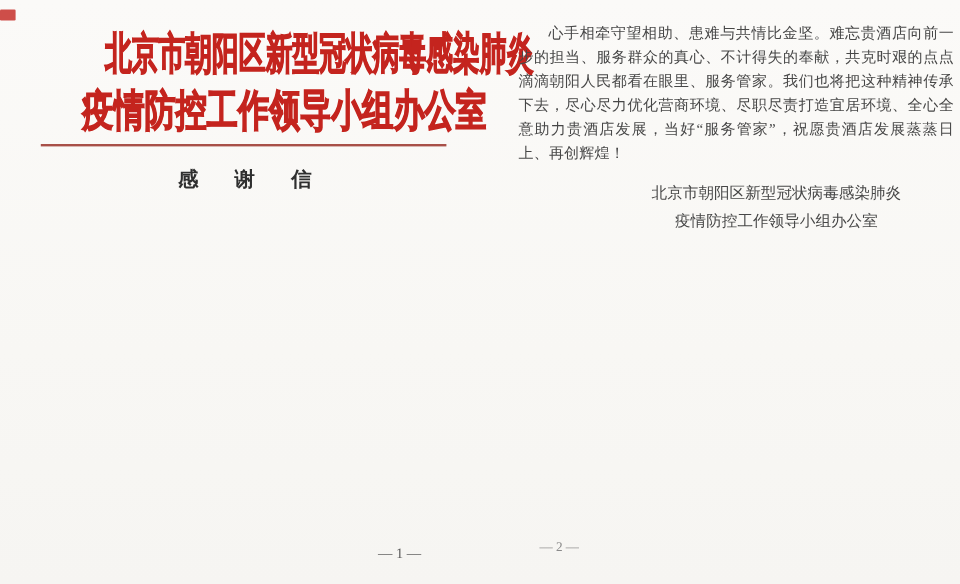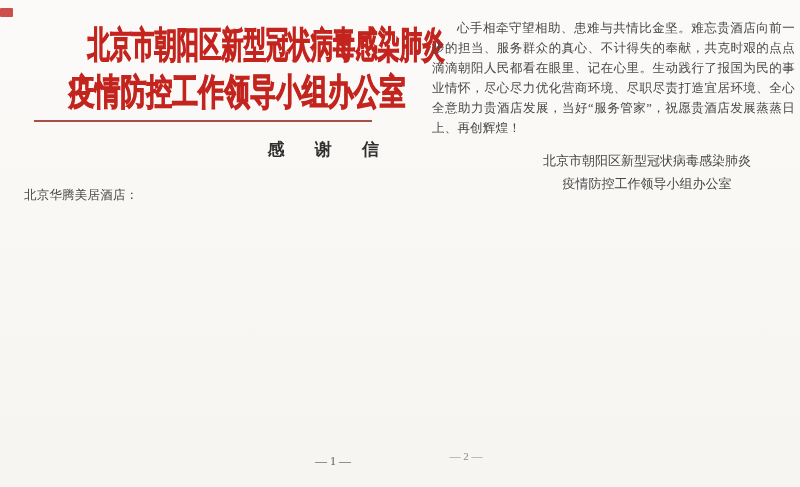--- a/index.html
+++ b/index.html
@@ -14,21 +14,21 @@
 
   
   .letterhead { position:absolute; left:16px; top:20px; width:376px;
     text-align:center; color:#c4241e; font-weight:bold; }
   .lh-line { white-space:nowrap; -webkit-text-stroke:1.2px #c4241e; filter:blur(0.4px); }
   .lh-line1 { font-size:36px; line-height:50px; transform:scaleX(0.62); }
   .lh-line2 { font-size:36px; line-height:44px; transform:scaleX(0.72); }
   .red-rule { position:absolute; left:34px; top:120px; width:338px; height:2px;
     background:#a85048; filter:blur(0.3px); }
   .letter-title { position:absolute; left:16px; top:138px; width:376px;
-    text-align:right; font-size:17px; font-weight:bold; color:#2f2f2f;
+    text-align:center; font-size:17px; font-weight:bold; color:#2f2f2f;
     letter-spacing:13px; text-indent:13px; filter:blur(0.3px); }
   .body1 { position:absolute; left:24px; top:186px; width:364px;
     font-size:12.5px; line-height:19px; color:#474747; text-align:justify;
     letter-spacing:0.2px; filter:blur(0.35px); }
   .body1 p { margin:0; text-indent:2em; }
   .body1 p.salutation { text-indent:0; }
   .pagenum1 { position:absolute; left:303px; top:454px; width:60px;
     text-align:center; font-size:12px; color:#5a5a5a; filter:blur(0.3px); }
 
   
@@ -53,27 +53,26 @@
   <div class="letterhead">
     <div class="lh-line lh-line1">北京市朝阳区新型冠状病毒感染肺炎</div>
     <div class="lh-line lh-line2">疫情防控工作领导小组办公室</div>
   </div>
 
   <div class="red-rule"></div>
 
   <div class="letter-title">感 谢 信</div>
 
   <div class="body1">
-    <p class="salutation">北京华腾美居酒店：</p>
   </div>
 
   <div class="pagenum1">— 1 —</div>
 
   <div class="body2">
-    <p>心手相牵守望相助、患难与共情比金坚。难忘贵酒店向前一步的担当、服务群众的真心、不计得失的奉献，共克时艰的点点滴滴朝阳人民都看在眼里、记在心里。生动践行了报国为民的事业情怀，尽心尽力优化营商环境、尽职尽责打造宜居环境、全心全意助力贵酒店发展，当好“服务管家”，祝愿贵酒店发展蒸蒸日上、再创辉煌！</p>
+    <p>心手相牵守望相助、患难与共情比金坚。难忘贵酒店向前一步的担当、服务群众的真心、不计得失的奉献，共克时艰的点点滴滴朝阳人民都看在眼里、服务管家。我们也将把这种精神传承下去，尽心尽力优化营商环境、尽职尽责打造宜居环境、全心全意助力贵酒店发展，当好“服务管家”，祝愿贵酒店发展蒸蒸日上、再创辉煌！</p>
   </div>
 
   <div class="signature">
     <div class="sig-org1">北京市朝阳区新型冠状病毒感染肺炎</div>
     <div class="sig-org2">疫情防控工作领导小组办公室</div>
   </div>
 
   <div class="pagenum2">— 2 —</div>
 
 </div>

